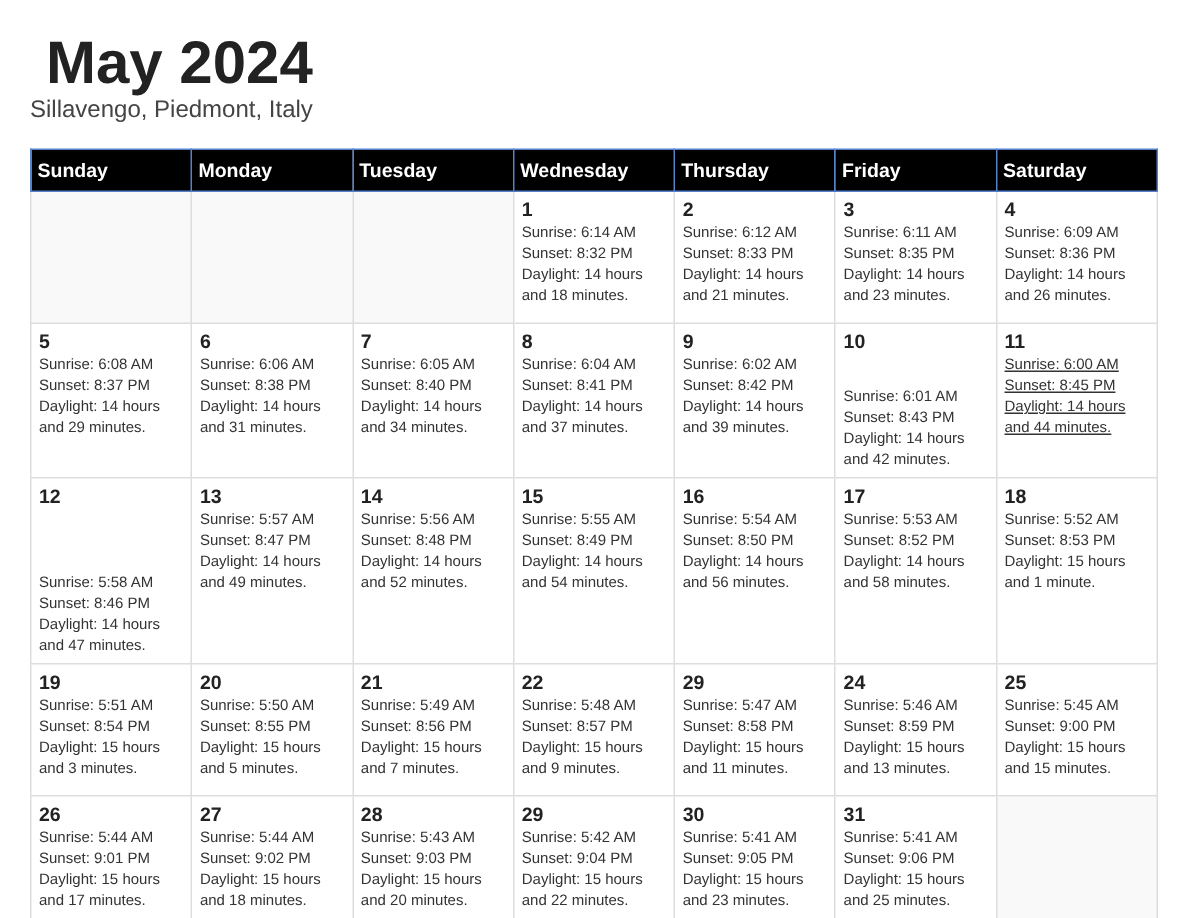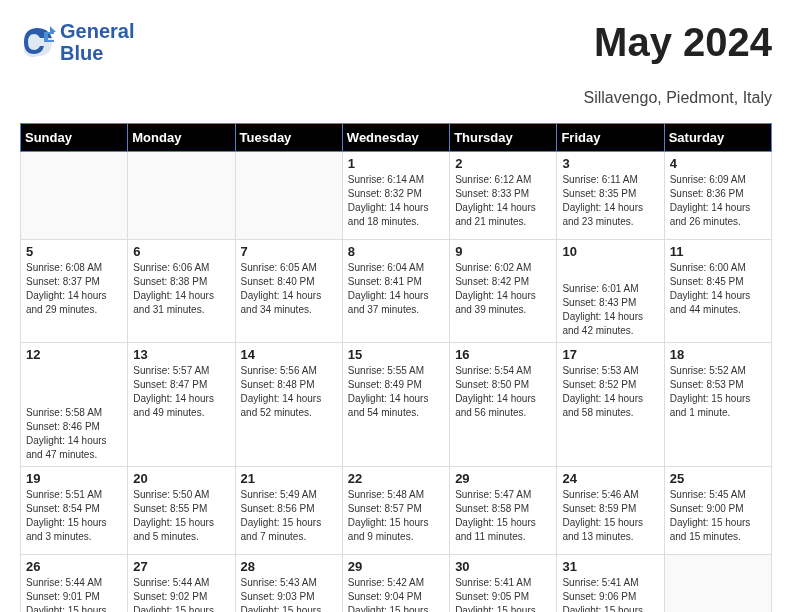--- a/index.html
+++ b/index.html
@@ -29,21 +29,20 @@
       text-align: right;
     }
     .month-year {
       font-size: 40px;
       font-weight: bold;
       color: #222;
     }
     .location {
       font-size: 16px;
       color: #444;
-      margin-top: 24px;
     }
     .calendar {
       width: 100%;
       border-collapse: collapse;
       table-layout: fixed;
     }
     .calendar th {
       background: #000000;
       color: #fff;
       font-size: 13px;
@@ -73,33 +72,20 @@
     .day-info {
       font-size: 10px;
       color: #333;
       line-height: 1.4;
     }
   </style>
 </head>
 <body>
 
 <div class="header">
-  <div class="logo">
-    <svg class="logo-icon" viewBox="0 0 36 36">
-      <rect width="36" height="36" fill="none"></rect>
-      <path d="M4 28 Q4 8 18 6 Q32 4 32 18 Q32 32 18 32 Q10 36 4 28Z" fill="#2a5caa" opacity="0.15"></path>
-      <path d="M18 4 Q28 4 32 14 L20 14 Q18 10 14 10 Q8 10 8 18 Q8 26 14 26 Q18 26 20 22 L24 22 Q22 30 14 30 Q4 30 4 18 Q4 4 18 4Z" fill="#2a5caa"></path>
-      <path d="M24 8 L34 8 L34 10 L28 10 L28 16 L34 16 L34 18 L24 18Z" fill="#4a8fd4"></path>
-      <polygon points="30,2 36,8 30,8" fill="#4a8fd4"></polygon>
-    </svg>
-    <div>
-      <div style="font-size:20px;font-weight:bold;color:#2a5caa;line-height:1.1;">General</div>
-      <div style="font-size:20px;font-weight:bold;color:#2a5caa;line-height:1.1;">Blue</div>
-    </div>
-  </div>
   <div class="title-block">
     <div class="month-year">May 2024</div>
     <div class="location">Sillavengo, Piedmont, Italy</div>
   </div>
 </div>
 
 <table class="calendar">
   <thead>
     <tr>
     <th>Sunday</th>
@@ -183,21 +169,21 @@
         </td>
         <td>
           <div class="day-number">10</div>
           <div class="day-info" style="white-space: pre-line; margin-top: 23px;">Sunrise: 6:01 AM
 Sunset: 8:43 PM
 Daylight: 14 hours
 and 42 minutes.</div>
         </td>
         <td>
           <div class="day-number">11</div>
-          <div class="day-info" style="white-space: pre-line;">Sunrise: 6:00 AM
+          <div class="day-info" style="white-space: pre-line; text-decoration: underline;">Sunrise: 6:00 AM
 Sunset: 8:45 PM
 Daylight: 14 hours
 and 44 minutes.</div>
         </td>
       </tr>
       <tr>
         <td>
           <div class="day-number">12</div>
           <div class="day-info" style="white-space: pre-line; margin-top: 44px;">Sunrise: 5:58 AM
 Sunset: 8:46 PM

